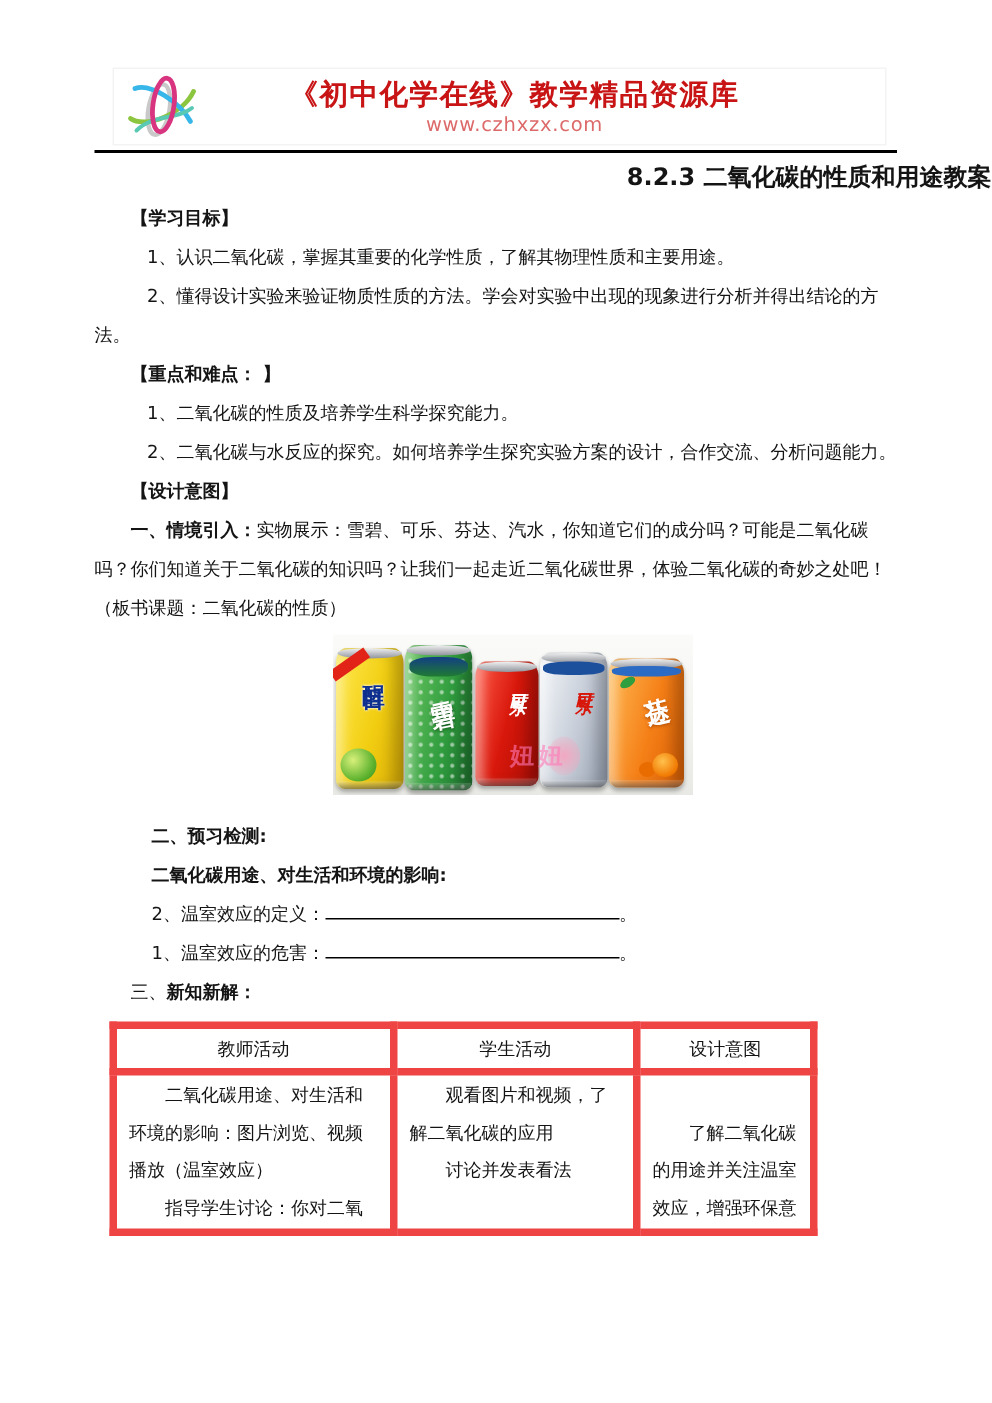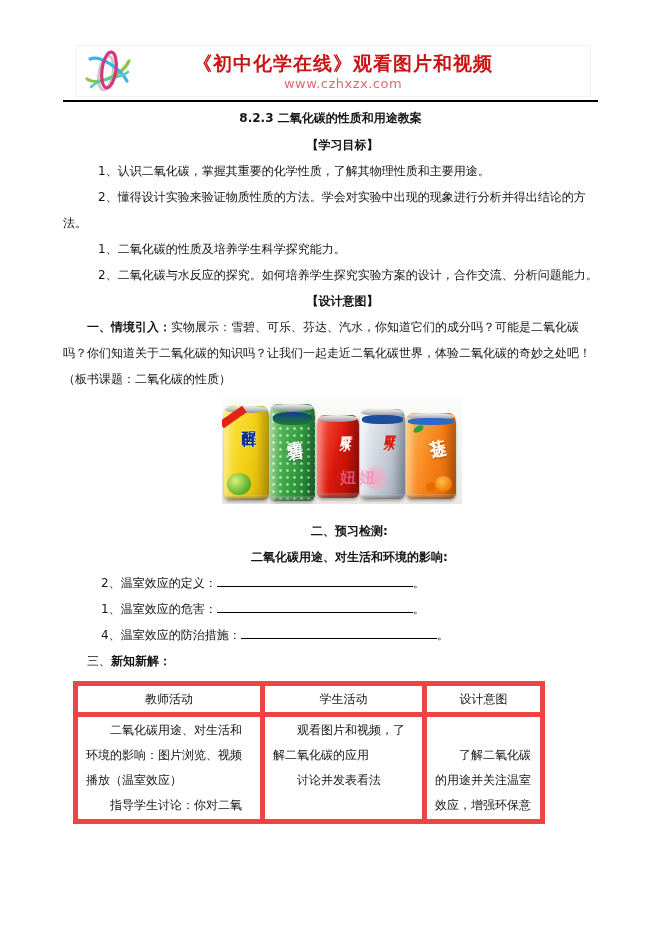--- a/index.html
+++ b/index.html
@@ -8,27 +8,27 @@
 
   
   .header{display:flex;align-items:center;margin:45px 70px 0 75px;height:52px;border:1px solid #f3f3f3;box-sizing:border-box;}
   .logo{width:54px;height:50px;flex:0 0 54px;margin-left:6px;}
   .header-text{flex:1;text-align:center;padding-right:40px;}
   .site-title{color:#c81414;font-weight:bold;font-size:19px;letter-spacing:1px;line-height:25px;}
   .site-url{color:#dd6a6a;font-size:13px;line-height:15px;letter-spacing:.5px;}
   .header-rule{border:none;border-top:2px solid #000;margin:3px 63px 0 63px;}
 
   
-  .doc-title{font-size:12px;font-weight:bold;text-align:center;margin:4px 0 2px;line-height:24px;}
+  .doc-title{font-size:16px;font-weight:bold;text-align:right;margin:4px 0 2px;line-height:24px;}
   .content{margin:0 63px;}
   p{margin:0;}
   .ind-h{text-indent:24px;}          
   .ind-1{text-indent:35px;}          
   .ind-2{text-indent:38px;}          
-  .b{font-weight:bold;text-align:center;}
+  .b{font-weight:bold;}
   .uline{display:inline-block;width:196px;height:13px;border-bottom:1px solid #000;vertical-align:baseline;}
 
   
   .photo{position:relative;width:240px;height:107px;margin:5px 0 14px 159px;
          background:linear-gradient(180deg,#fbfbf9 0%,#f2f2ef 55%,#e8e8e4 100%);overflow:hidden;}
   .can{position:absolute;border-radius:7px 7px 6px 6px / 10px 10px 6px 6px;
        box-shadow:0 2px 3px rgba(0,0,0,.3), inset -7px 0 9px rgba(0,0,0,.22), inset 5px 0 7px rgba(255,255,255,.4);}
   .lid{position:absolute;top:0;left:1px;right:1px;height:7px;border-radius:50%;
        background:linear-gradient(#f2f2f2,#8f939b);}
   .rim{position:absolute;bottom:0;left:1px;right:1px;height:5px;border-radius:0 0 6px 6px;
@@ -97,34 +97,35 @@
         <g fill="none" stroke-linecap="round">
           <ellipse cx="24" cy="27" rx="7" ry="17" stroke="#c9c9c9" stroke-width="3" transform="rotate(10 24 27)"></ellipse>
           <path d="M5 33 C 15 40, 40 30, 47 15" stroke="#8cc63e" stroke-width="3.2"></path>
           <path d="M8 13 C 18 9, 38 22, 45 35" stroke="#37b6e9" stroke-width="3.2"></path>
           <path d="M9 41 C 20 30, 36 34, 46 26" stroke="#59c9b4" stroke-width="2.6"></path>
           <ellipse cx="27" cy="24" rx="7" ry="18" stroke="#d8347f" stroke-width="3.2" transform="rotate(8 27 24)"></ellipse>
         </g>
       </svg>
     </div>
     <div class="header-text">
-      <div class="site-title">《初中化学在线》观看图片和视频</div>
+      <div class="site-title">《初中化学在线》教学精品资源库</div>
       <div class="site-url">www.czhxzx.com</div>
     </div>
   </div>
   <hr class="header-rule">
 
   <div class="doc-title">8.2.3 二氧化碳的性质和用途教案</div>
 
   <div class="content">
 
     <p class="ind-h b">【学习目标】</p>
     <p class="ind-1">1、认识二氧化碳，掌握其重要的化学性质，了解其物理性质和主要用途。</p>
     <p class="ind-1">2、懂得设计实验来验证物质性质的方法。学会对实验中出现的现象进行分析并得出结论的方法。</p>
 
+    <p class="ind-h b">【重点和难点： 】</p>
     <p class="ind-1">1、二氧化碳的性质及培养学生科学探究能力。</p>
     <p class="ind-1">2、二氧化碳与水反应的探究。如何培养学生探究实验方案的设计，合作交流、分析问题能力。</p>
 
     <p class="ind-h b">【设计意图】</p>
     <p class="ind-h"><span class="b">一、情境引入：</span><span>实物展示：雪碧、可乐、芬达、汽水，你知道它们的成分吗？可能是二氧化碳吗？你们知道关于二氧化碳的知识吗？让我们一起走近二氧化碳世界，体验二氧化碳的奇妙之处吧！</span></p>
     <p>（板书课题：二氧化碳的性质）</p>
 
     <div class="photo">
       <div class="can c1">
         <i class="lid"></i>
@@ -160,21 +161,20 @@
         <i class="rim"></i>
       </div>
       <span class="wm">妞妞</span>
     </div>
 
     <p class="ind-2 b">二、预习检测:</p>
     <p class="ind-2 b">二氧化碳用途、对生活和环境的影响:</p>
 
     <p class="ind-2"><span>2、温室效应的定义：</span><span class="uline"></span><span>。</span></p>
     <p class="ind-2"><span>1、温室效应的危害：</span><span class="uline"></span><span>。</span></p>
-    <p class="ind-2"><span>4、温室效应的防治措施：</span><span class="uline"></span><span>。</span></p>
 
     <p class="ind-h"><span>三、</span><span class="b">新知新解：</span></p>
 
     <table class="plan">
       <colgroup>
           <col style="width:187px">
           <col style="width:162px">
           <col style="width:118px">
         </colgroup>
       <tbody>

